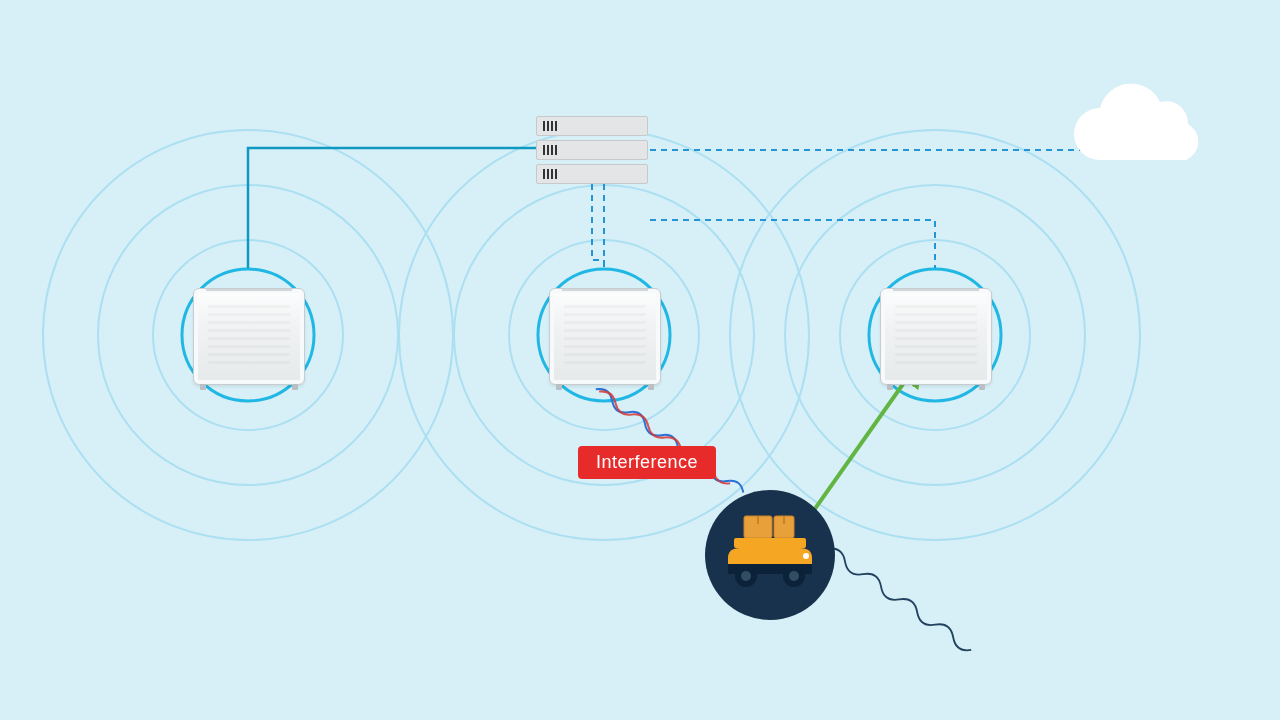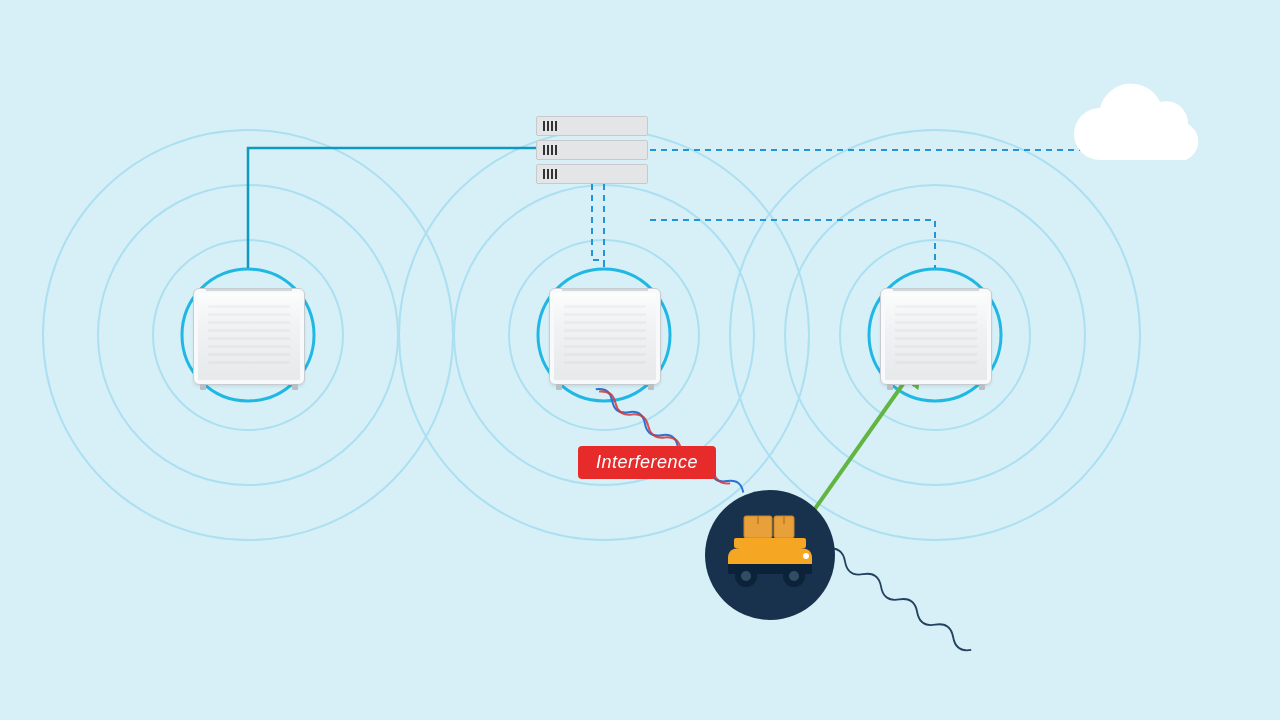--- a/index.html
+++ b/index.html
@@ -4,21 +4,21 @@
 <style>
   html, body {
     margin: 0; padding: 0;
     width: 1280px; height: 720px;
     background: #d7f0f7;
     font-family: "Segoe UI", Arial, sans-serif;
     overflow: hidden;
   }
   .stage {
     position: relative;
-    width: 1280px; height: 720px; font-style: italic;
+    width: 1280px; height: 720px;
   }
   svg.full {
     position: absolute; left: 0; top: 0;
     width: 1280px; height: 720px;
     pointer-events: none;
   }
   
   .ap {
     position: absolute;
     width: 110px; height: 95px;

